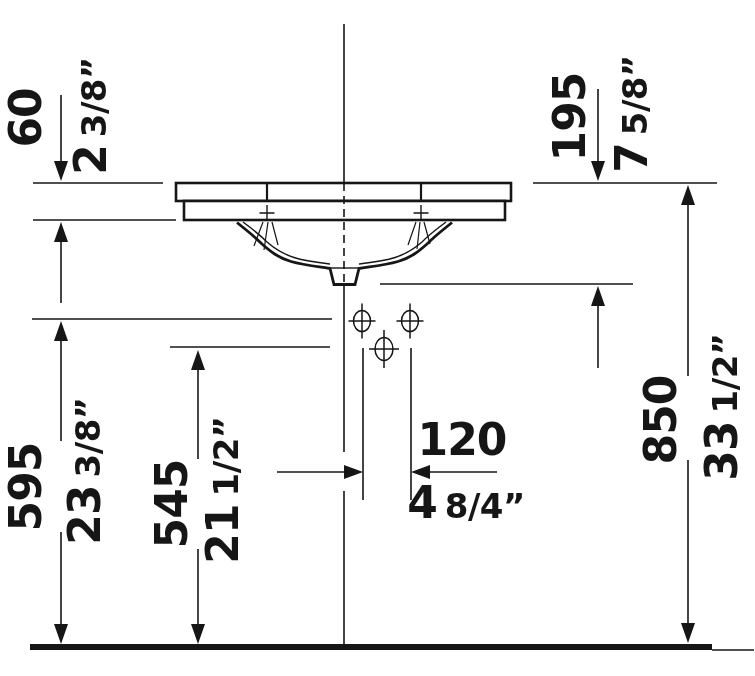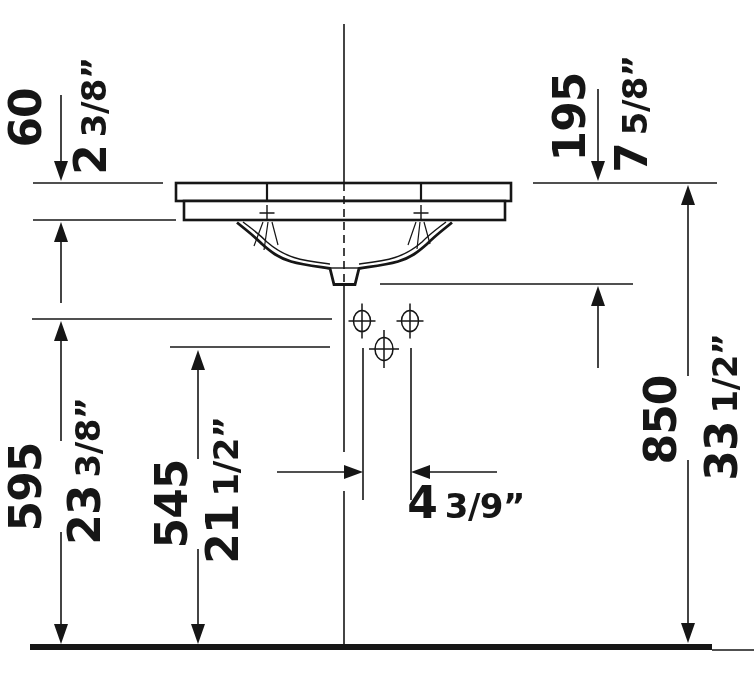--- a/index.html
+++ b/index.html
@@ -137,17 +137,18 @@
   <div class="lbl rot" style="left:172px;top:504px">545</div>
   <div class="lbl rot" style="left:223px;top:490px">
     <span>21</span><span class="frac">1/2”</span>
   </div>
 
   <div class="lbl rot" style="left:661px;top:420px">850</div>
   <div class="lbl rot" style="left:722px;top:407px">
     <span>33</span><span class="frac">1/2”</span>
   </div>
 
+  <div class="lbl" style="left:462px;top:440px">120</div>
   <div class="lbl" style="left:466px;top:503px">
-    <span>4</span><span class="frac">3/9”</span>
+    <span>4</span><span class="frac">8/4”</span>
   </div>
 
 </div>
 
 </body></html>

